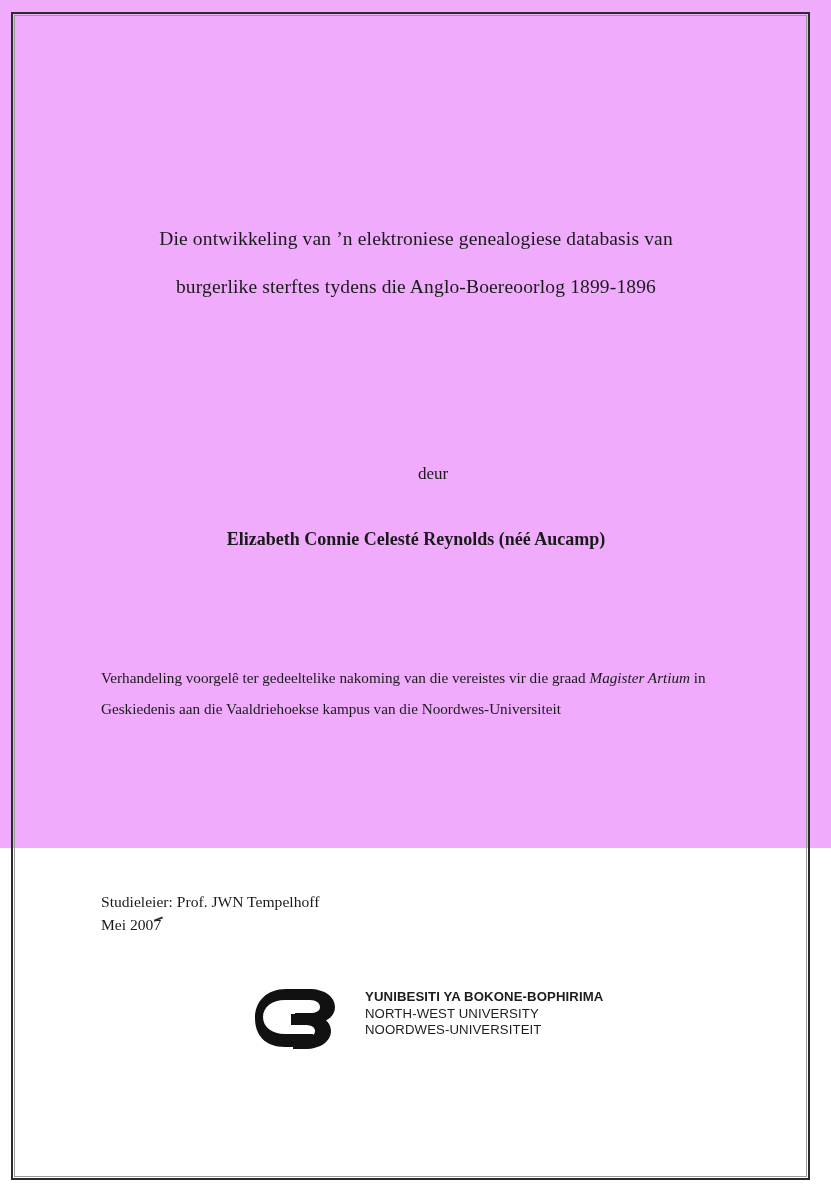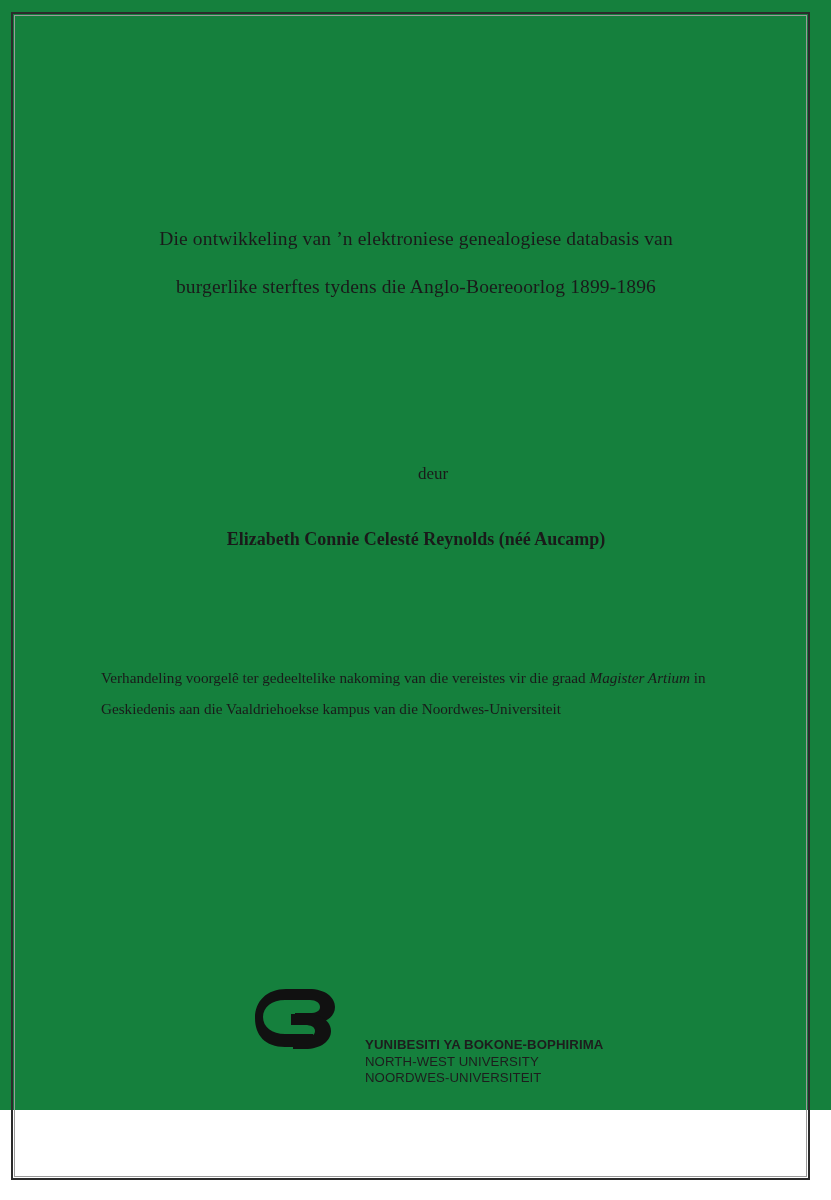--- a/index.html
+++ b/index.html
@@ -10,22 +10,22 @@
   body {
     width: 831px;
     height: 1200px;
     font-family: "Liberation Serif", serif;
     color: #1a1a1a;
     overflow: hidden;
   }
   .page {
     position: relative;
     width: 831px;
-    height: 1110px;
-    background: #15803d;
+    height: 848px;
+    background: #f0abfc;
   }
   
   .scan-frame {
     position: absolute;
     left: 11px;
     top: 12px;
     width: 799px;
     height: 1168px;
     border: 2px solid #2b2b2b;
     box-sizing: border-box;
@@ -135,21 +135,20 @@
   .logo-text {
     position: absolute;
     left: 110px;
     top: 4px;
     font-family: "Liberation Sans", sans-serif;
     font-size: 13.2px;
     line-height: 16.5px;
     letter-spacing: 0.1px;
     color: #1d1d1d;
     white-space: nowrap;
-    margin-top: 48px;
   }
   .logo-text span { display: block; font-weight: 400; }
   .logo-text span.thin { font-weight: 700; }
 </style>
 </head>
 <body>
 
 <div class="page">
   <div class="scan-frame"></div>
 
@@ -161,20 +160,24 @@
     </div>
 
     <div class="byword">deur</div>
 
     <div class="author">Elizabeth Connie Celesté Reynolds (néé Aucamp)</div>
 
     <div class="statement">
       <span class="just"><span>Verhandeling voorgelê ter gedeeltelike nakoming van die vereistes vir die graad </span><em>Magister Artium</em><span> in Geskiedenis aan die Vaaldriehoekse kampus van die Noordwes-Universiteit</span></span>
     </div>
 
+    <div class="supervisor">
+      <span class="line">Studieleier: Prof. JWN Tempelhoff</span>
+      <span class="line"><span class="date-line">Mei 2007</span></span>
+    </div>
 
     <div class="logo">
       <div class="logo-mark">
         <svg width="108" height="64" viewBox="0 0 108 64" aria-hidden="true">
           <g fill="#111111">
             <path d="M54 2 C70 2 80 10 80 20 C80 30 70 37 55 37 L40 37 L40 26 L55 26 C61 26 65 24 65 20 C65 16 61 13 55 13 L30 13 C17 13 8 20 8 30 C8 40 17 47 30 47 L58 47 L58 60 L30 60 C10 60 0 48 0 31 C0 14 12 2 31 2 Z"></path>
             <path d="M50 27 C66 27 76 34 76 44 C76 54 66 62 50 62 L38 62 L38 50 L50 50 C56 50 60 48 60 44 C60 40 56 38 50 38 L36 38 L36 27 Z"></path>
           </g>
         </svg>
       </div>

